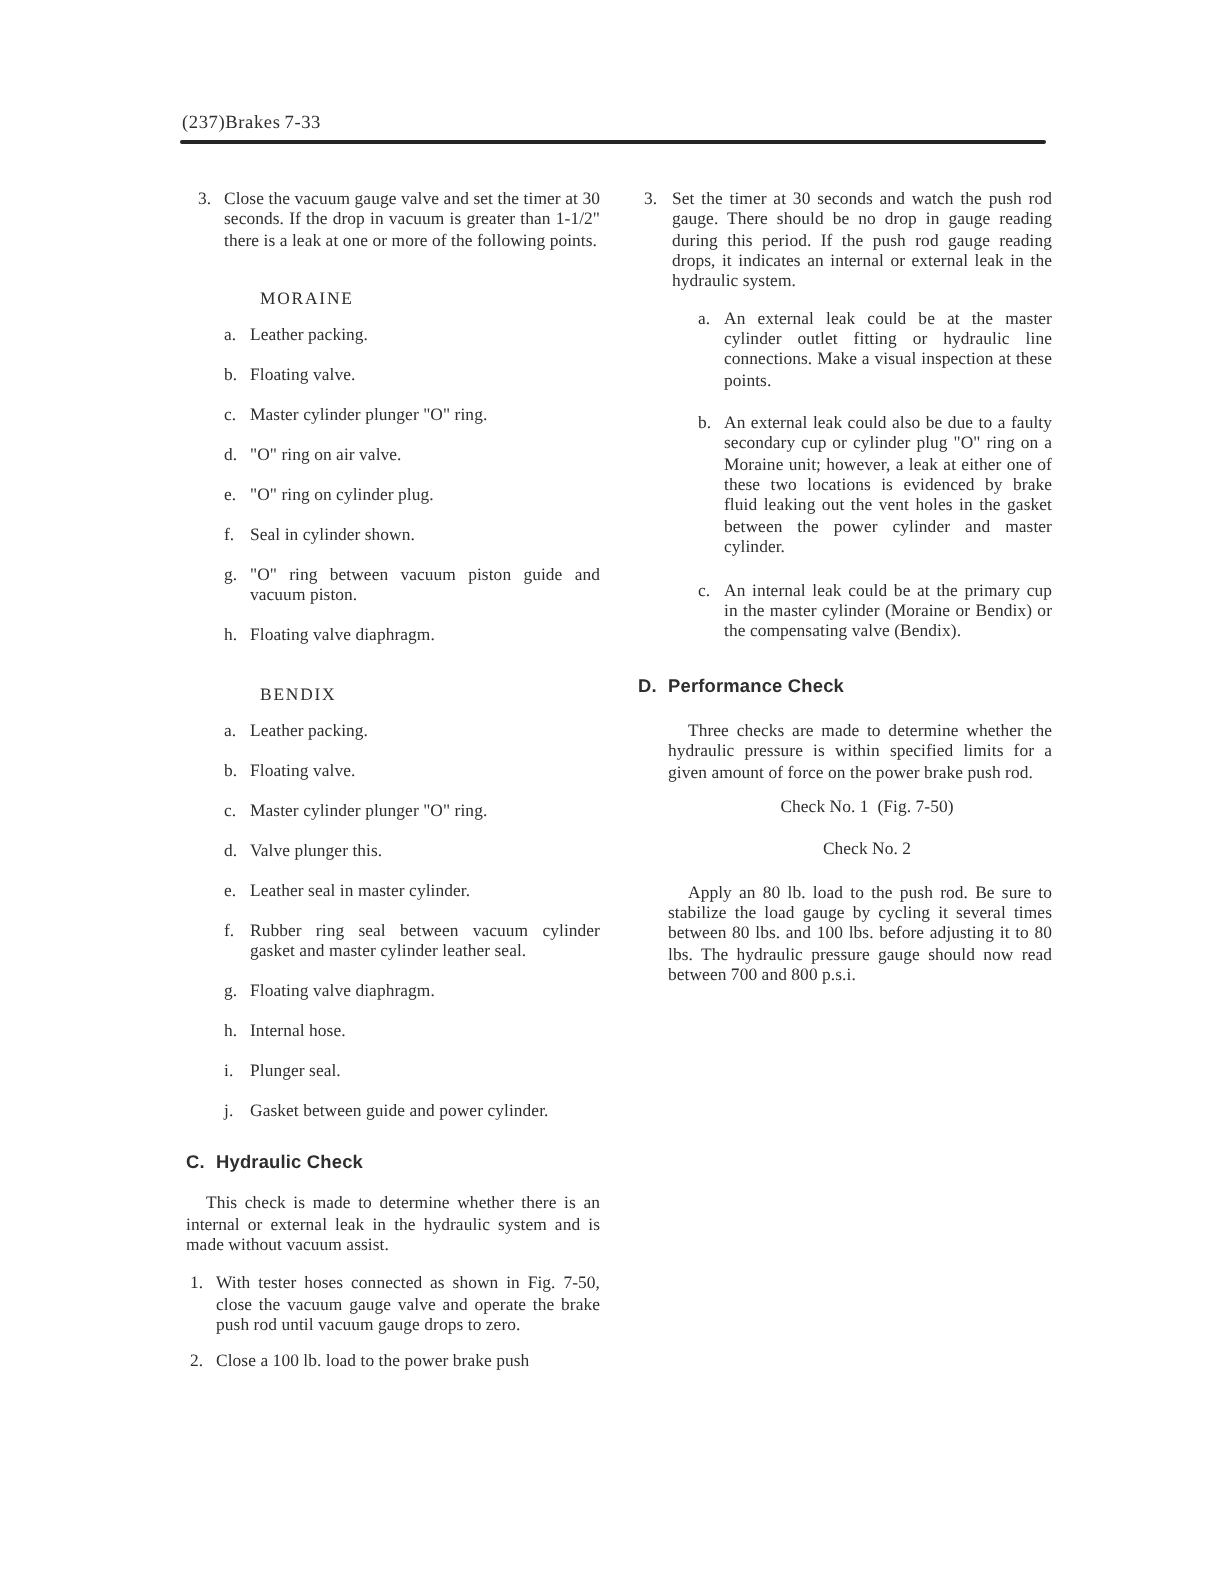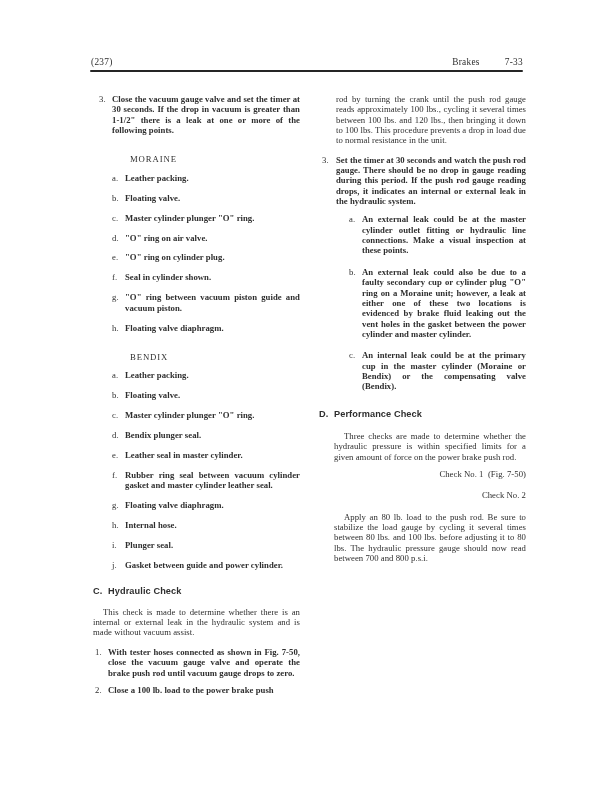--- a/index.html
+++ b/index.html
@@ -4,39 +4,39 @@
 <style>
   html,body { margin:0; padding:0; background:#e9e9e9; }
   .page {
     width:612px; height:792px; background:#ffffff; position:relative;
     overflow:hidden; font-family:"Liberation Serif", serif; color:#2e2e2e;
     margin:0 auto;
   }
   
   .header-row {
     position:absolute; top:57px; left:91px; width:432px;
-    display:flex; justify-content:space-between; align-items:baseline;
+    display:flex; align-items:baseline;
     font-size:9.3px; letter-spacing:0.3px;
   }
-  .header-right { display:flex; gap:25px; }
+  .header-right { display:flex; gap:2px; }
   .rule {
     position:absolute; top:70px; left:90px; width:433px; height:2.2px;
     background:#252525; border-radius:1px;
   }
   
   .columns {
     position:absolute; top:94px; left:93px; width:433px;
     display:flex; column-gap:19px;
   }
   .col { width:207px; font-size:8.7px; line-height:10.35px; text-align:justify; letter-spacing:0.04px; }
 
   
   .li { display:flex; margin-bottom:9.6px; }
   .li .mk { flex:0 0 13px; }
-  .li .tx { flex:1; text-align:justify;font-weight:bold; }
+  .li .tx { flex:1; text-align:justify; }
 
   
   .step3-left { margin-left:6px; }
   .step3-left .mk { flex-basis:13px; }
   .caps-heading { margin:19px 0 8px 37px; letter-spacing:0.9px; }
   .caps-heading.bendix { }
   .alpha-left { margin-left:19px; }
   .sec-heading {
     display:flex; font-family:"Liberation Sans", sans-serif; font-weight:bold;
     font-size:9.2px; letter-spacing:0.1px; margin:16px 0 10px 0;
@@ -47,21 +47,21 @@
 
   
   .cont-para { margin-left:17px; margin-bottom:9px; }
   .step3-right { margin-left:3px; margin-bottom:8px; }
   .step3-right .mk { flex-basis:14px; }
   .alpha-right { margin-left:30px; margin-bottom:11px; }
   .sec-heading.d { margin-top:17px; margin-bottom:12px; }
   .para-right { margin-left:15px; }
   .para-right.p1 { margin-bottom:7px; }
   .para-right.p2 { margin-bottom:13px; }
-  .check-label { margin-left:22px; margin-bottom:11px; white-space:pre; text-align:right; }
+  .check-label { margin-left:22px; margin-bottom:11px; white-space:pre; text-align:center; }
   .check-para { margin-left:15px; text-indent:10px; margin-bottom:8px; }
 </style>
 </head>
 <body>
 
 <div class="page">
 
   <div class="header-row">
     <span>(237)</span>
     <span class="header-right">
@@ -124,21 +124,21 @@
       <div class="li alpha-left">
         <span class="mk">b.</span>
         <span class="tx">Floating valve.</span>
       </div>
       <div class="li alpha-left">
         <span class="mk">c.</span>
         <span class="tx">Master cylinder plunger "O" ring.</span>
       </div>
       <div class="li alpha-left">
         <span class="mk">d.</span>
-        <span class="tx">Bendix plunger seal.</span>
+        <span class="tx">Valve plunger this.</span>
       </div>
       <div class="li alpha-left">
         <span class="mk">e.</span>
         <span class="tx">Leather seal in master cylinder.</span>
       </div>
       <div class="li alpha-left">
         <span class="mk">f.</span>
         <span class="tx">Rubber ring seal between vacuum cylinder gasket and master cylinder leather seal.</span>
       </div>
       <div class="li alpha-left">
@@ -171,21 +171,20 @@
       </div>
       <div class="li num-left">
         <span class="mk">2.</span>
         <span class="tx">Close a 100 lb. load to the power brake push</span>
       </div>
 
     </div>
 
     <div class="col">
 
-      <div class="cont-para">rod by turning the crank until the push rod gauge reads approximately 100 lbs., cycling it several times between 100 lbs. and 120 lbs., then bringing it down to 100 lbs. This procedure prevents a drop in load due to normal resistance in the unit.</div>
 
       <div class="li step3-right">
         <span class="mk">3.</span>
         <span class="tx">Set the timer at 30 seconds and watch the push rod gauge. There should be no drop in gauge reading during this period. If the push rod gauge reading drops, it indicates an internal or external leak in the hydraulic system.</span>
       </div>
 
       <div class="li alpha-right">
         <span class="mk">a.</span>
         <span class="tx">An external leak could be at the master cylinder outlet fitting or hydraulic line connections. Make a visual inspection at these points.</span>
       </div>

